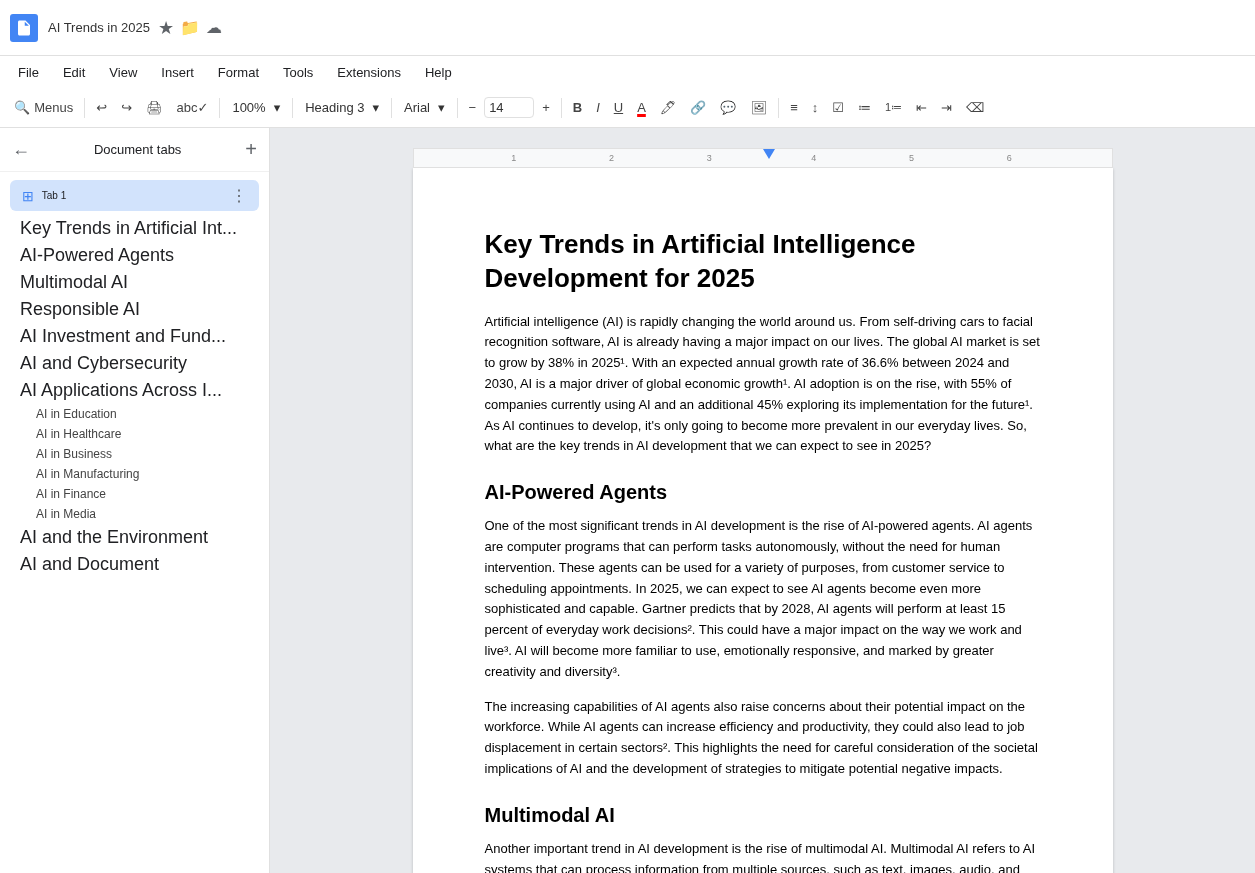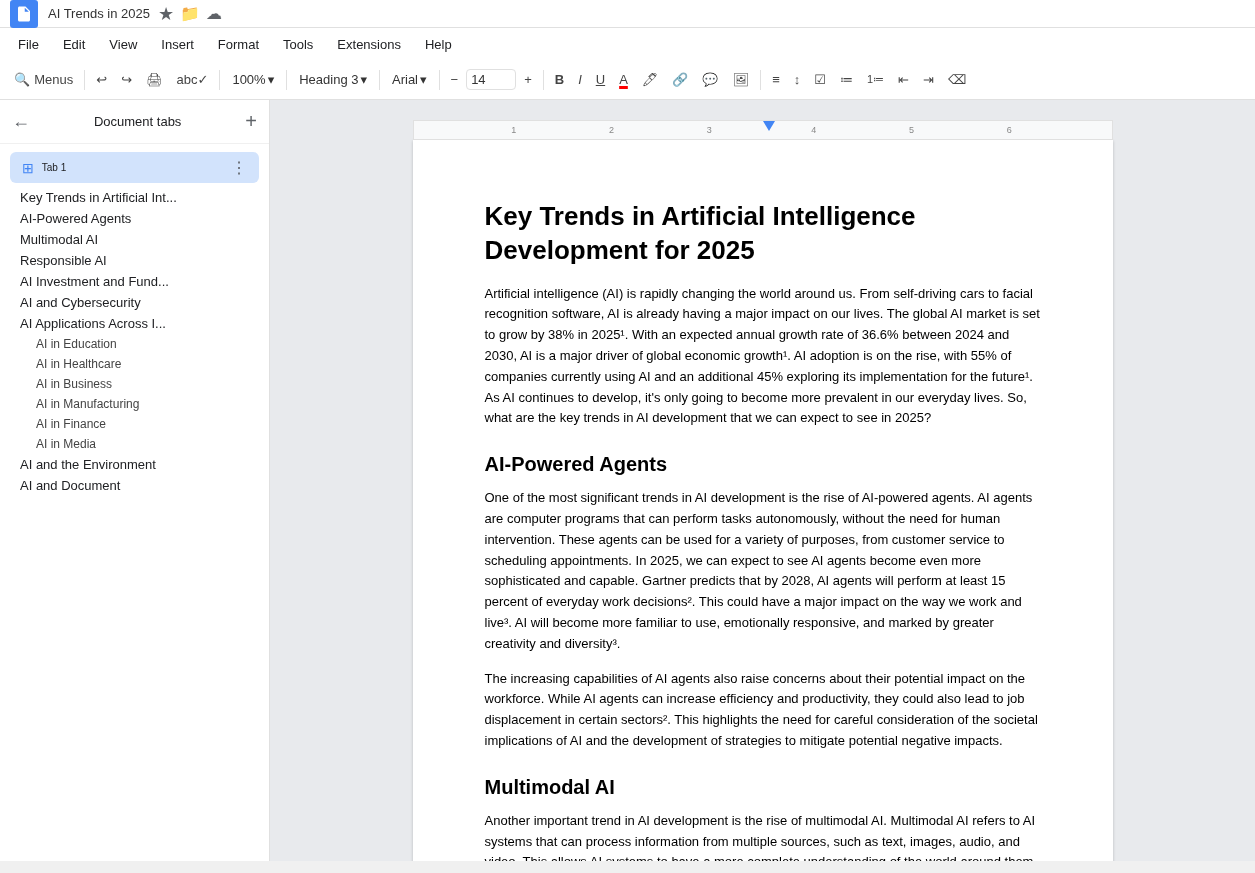--- a/index.html
+++ b/index.html
@@ -1,21 +1,21 @@
 <!DOCTYPE html>
 <html><head>
   <meta charset="utf-8">
   <style>
     * { box-sizing: border-box; margin: 0; padding: 0; }
     body { font-family: Arial, sans-serif; font-size: 13px; background: #f0f0f0; color: #333; overflow: hidden; }
 
     
     #title-bar {
       display: flex; align-items: center; padding: 4px 10px; background: #fff;
-      border-bottom: 1px solid #e0e0e0; height: 28px;
+      border-bottom: 1px solid #e0e0e0; height: 56px;
     }
     #doc-icon { width: 28px; height: 28px; background: #4285f4; border-radius: 3px;
       display: flex; align-items: center; justify-content: center; margin-right: 10px; flex-shrink: 0; }
     #doc-icon svg { width: 18px; height: 18px; }
     #title-icons { display: flex; gap: 6px; align-items: center; }
     #title-icons span { color: #5f6368; font-size: 18px; cursor: pointer; }
     #menu-bar { display: flex; align-items: center; padding: 2px 10px; background: #fff; height: 32px; gap: 8px; }
     .menu-item { font-size: 13px; color: #202124; padding: 4px 8px; cursor: pointer; border-radius: 4px; }
 
     
@@ -24,21 +24,21 @@
       border-bottom: 1px solid #e0e0e0; height: 40px; gap: 2px; flex-wrap: nowrap; overflow: hidden;
     }
     .tb-btn {
       display: flex; align-items: center; justify-content: center;
       padding: 4px 6px; border-radius: 4px; cursor: pointer; color: #444; font-size: 13px;
       white-space: nowrap;
     }
     .tb-sep { width: 1px; height: 20px; background: #e0e0e0; margin: 0 3px; flex-shrink: 0; }
     .tb-select {
       display: flex; align-items: center; padding: 3px 6px; border-radius: 4px;
-      cursor: pointer; border: 1px solid transparent; font-size: 13px; gap: 2px;
+      cursor: pointer; border: 1px solid transparent; font-size: 13px; gap: 8px;
     }
     .tb-font-size {
       display: flex; padding: 2px 4px; border: 1px solid #e0e0e0;
       border-radius: 4px; cursor: pointer; font-size: 13px; gap: 2px; min-width: 50px;
     }
 
     
     #main { display: flex; height: calc(100vh - 112px); }
 
     
@@ -59,21 +59,21 @@
       background: #d2e3fc; border-radius: 6px; margin: 8px 10px 4px;
       cursor: pointer; justify-content: space-between;
     }
     .tab-item-inner { display: flex; align-items: center; gap: 8px; }
     .tab-icon { font-size: 14px; color: #4285f4; }
     .tab-label { font-size: 10px; font-weight: 500; color: #202124; }
     .tab-menu { font-size: 16px; color: #5f6368; cursor: pointer; }
 
     .outline-item {
       display: flex; align-items: center; padding: 3px 12px 3px 20px;
-      cursor: pointer; font-size: 13px; color: #202124;
+      cursor: pointer; font-size: 18px; color: #202124;
     }
     .outline-item.level2 { padding-left: 36px; font-size: 12px; color: #444; }
 
     
     #doc-area {
       flex: 1; background: #e8eaed; overflow-y: auto; display: flex;
       flex-direction: column; align-items: center; padding: 20px;
     }
     #ruler {
       width: 700px; height: 20px; background: #f8f9fa; border: 1px solid #e0e0e0;

